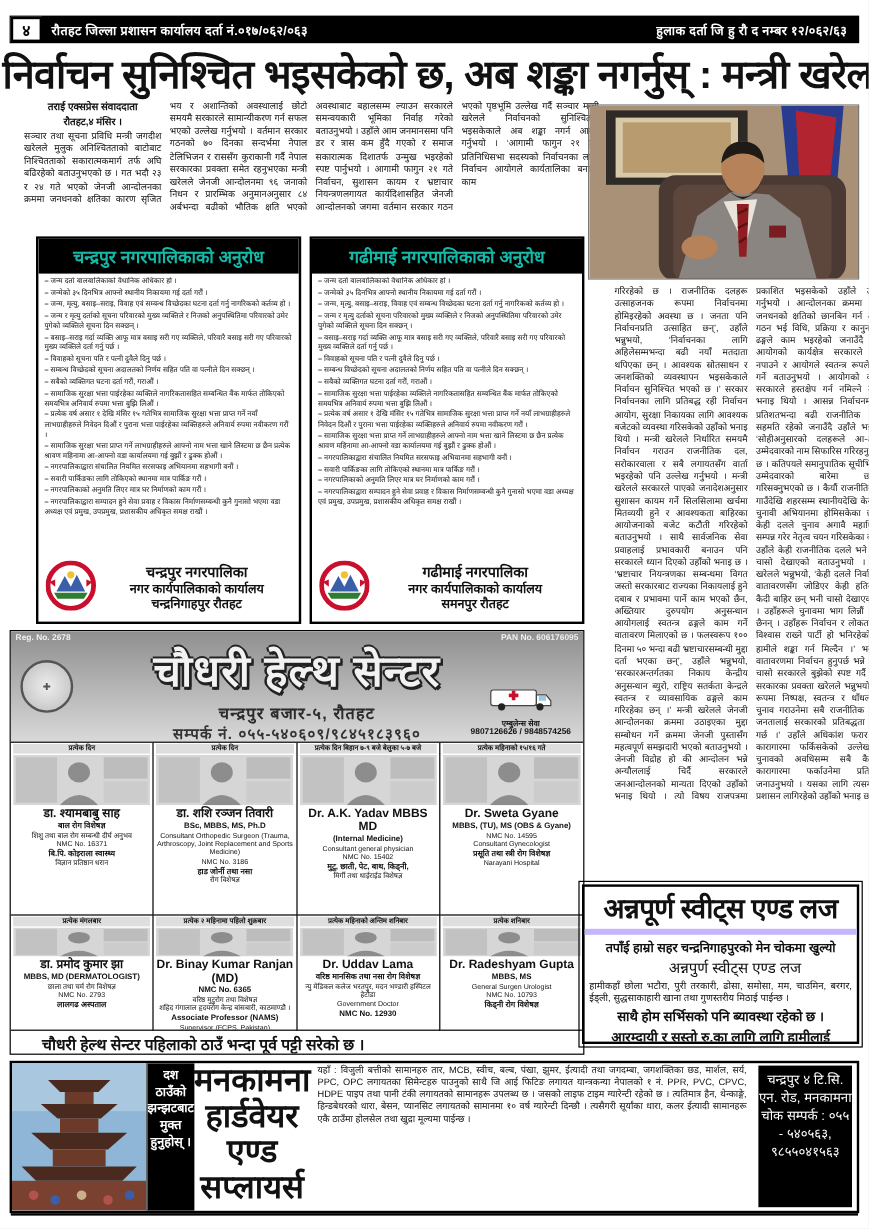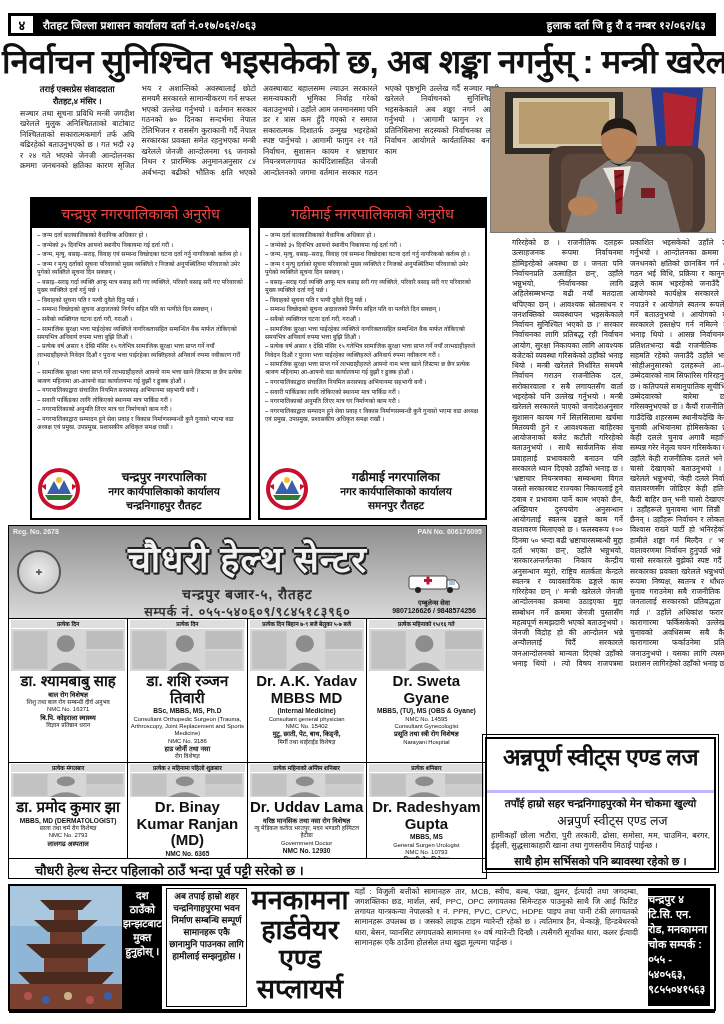--- a/index.html
+++ b/index.html
@@ -18,21 +18,21 @@
   
   .lead{position:absolute;left:20px;top:84px;width:479px;height:112px;column-count:4;column-gap:7px;
         font-size:7.6px;line-height:1.38;text-align:justify;overflow:hidden;}
   .byline{font-weight:bold;text-align:center;font-size:8.4px;display:block;}
   .dateline{font-weight:bold;text-align:center;font-size:8.2px;display:block;margin-bottom:2px;}
   
   .notice{position:absolute;top:197px;height:323px;border:2px solid #000;background:#fff;box-sizing:border-box;
           display:flex;flex-direction:column;overflow:hidden;}
   .notice.b1{left:30px;width:221px;}
   .notice.b2{left:258px;width:229px;}
-  .notice-head{background:#000;color:#ef4444;font-weight:normal;text-align:center;font-size:14.5px;padding:4px 2px 5px;}
+  .notice-head{background:#000;color:#14b8a6;font-weight:bold;text-align:center;font-size:14.5px;padding:4px 2px 5px;}
   .notice-list{list-style:none;margin:3px 0 0;padding:0 5px;font-size:6.1px;line-height:1.34;flex:1;overflow:hidden;}
   .notice-list li{margin-bottom:1.5px;}
   .notice-list li::before{content:"– ";font-weight:bold;}
   .notice-foot{display:flex;align-items:center;gap:5px;padding:2px 6px 4px;}
   .notice-org{flex:1;text-align:center;font-weight:bold;line-height:1.25;}
   .org-l1{font-size:12px;display:block;}
   .org-l2{font-size:10.5px;display:block;}
   .org-l3{font-size:10.5px;display:block;}
   
   .chad{position:absolute;left:8px;top:525px;width:479px;height:354px;border:1px solid #000;box-sizing:border-box;
@@ -50,47 +50,47 @@
   .ambu{position:absolute;right:4px;bottom:4px;width:96px;text-align:center;}
   .ambu-label{font-size:6.5px;font-weight:bold;color:#111;}
   .ambu-phones{font-size:7px;font-weight:bold;color:#111;}
   .docgrid{display:grid;grid-template-columns:repeat(4,1fr);grid-template-rows:144px 96px;border-top:0;}
   .doc-card{border-right:1px solid #000;border-bottom:1px solid #000;overflow:hidden;display:flex;
             flex-direction:column;align-items:center;text-align:center;padding:1px 2px;box-sizing:border-box;}
   .doc-card:nth-child(4n){border-right:none;}
   .doc-sched{font-size:5.8px;font-weight:bold;background:#dedede;width:100%;padding:1px 0;line-height:1.1;}
   .doc-photo{width:100%;height:42px;margin:1px 0;}
   .doc-card:nth-child(n+5) .doc-photo{height:24px;}
-  .doc-name{font-size:15px;font-weight:bold;line-height:1.1;margin:1px 0;}
+  .doc-name{font-size:10px;font-weight:bold;line-height:1.1;margin:1px 0;}
   .doc-line{font-size:5.9px;line-height:1.25;}
   .doc-line.em{font-weight:bold;font-size:6.6px;}
   .chad-note{font-size:13px;font-weight:bold;padding:2px 0 0 26px;}
   
   .photo{position:absolute;left:490px;top:87px;width:226px;height:146px;overflow:hidden;border:1px solid #777;box-sizing:border-box;}
   .tail{position:absolute;left:512px;top:238px;width:229px;height:492px;column-count:2;column-gap:7px;
         font-size:7.5px;line-height:1.37;text-align:justify;overflow:hidden;}
   
   .anna{position:absolute;left:482px;top:734px;width:237px;height:139px;border:1px solid #000;padding:2px;box-sizing:border-box;}
   .anna-in{border:2px solid #000;height:100%;box-sizing:border-box;overflow:hidden;text-align:center;}
-  .anna-title{font-size:23px;font-weight:bold;border-bottom:3px solid #c4b5fd;padding:1px 0 18px;letter-spacing:-.5px;}
+  .anna-title{font-size:23px;font-weight:bold;border-bottom:5px solid #c4b5fd;padding:1px 0 2px;letter-spacing:-.5px;}
   .anna-l1{font-size:10.5px;font-weight:bold;margin-top:3px;}
   .anna-l2{font-size:12.5px;margin-top:2px;margin-left:24px;}
   .anna-body{font-size:8px;text-align:justify;padding:2px 4px 0;line-height:1.3;}
   .anna-l3{font-size:11px;font-weight:bold;margin-top:1px;}
   .anna-l4{font-size:11.5px;font-weight:bold;margin-top:2px;}
   
   .mana{position:absolute;left:8px;top:884px;width:708px;height:127px;border:2px solid #000;box-sizing:border-box;
         display:flex;background:#fff;box-shadow:0 3px 0 -1px #000;}
   .mana-img{width:112px;height:100%;flex:none;border-right:1px solid #000;overflow:hidden;}
   .mana-right{flex:1;display:flex;flex-direction:row;overflow:hidden;}
   .mana-top{background:#000;color:#fff;font-weight:bold;font-size:10.5px;text-align:center;padding:2px 0;}
   .mana-sub{border:1px solid #000;margin:2px 4px;font-size:8.8px;font-weight:bold;text-align:center;padding:1px 2px;}
   .mana-title{font-size:27px;font-weight:bold;text-align:center;line-height:1.1;}
   .mana-body{font-size:7.7px;line-height:1.32;padding:1px 6px 0;text-align:justify;}
-  .mana-bot{background:#000;color:#fff;font-weight:bold;font-size:11px;
+  .mana-bot{background:#000;color:#fff;font-weight:normal;font-size:11px;text-align:center;
             margin:2px 4px 3px;padding:3px 0;}
   [data-interactable]{cursor:default;}
 </style>
 </head>
 <body>
 
 <div class="page" data-interactable="false">
 
   <div class="masthead" data-interactable="false">
     <div class="pageno" data-interactable="false">४</div>
@@ -427,21 +427,20 @@
         <rect x="0" y="98" width="112" height="25" fill="#7a4030"></rect>
         <circle cx="18" cy="110" r="4" fill="#b3524a"></circle>
         <circle cx="36" cy="114" r="4" fill="#3a5fa8"></circle>
         <circle cx="58" cy="110" r="4" fill="#c9b089"></circle>
         <circle cx="80" cy="114" r="4" fill="#b3524a"></circle>
         <circle cx="98" cy="110" r="4" fill="#3a5fa8"></circle>
       </svg>
     </div>
     <div class="mana-right" data-interactable="false">
       <div class="mana-top" data-interactable="false">दश ठाउँको झन्झटबाट मुक्त हुनुहोस् ।</div>
-      <div class="mana-sub" data-interactable="false">अब तपाई हाम्रो शहर चन्द्रनिगाहपुरमा भवन निर्माण सम्बन्धि सम्पूर्ण सामानहरू एकै छानामुनि पाउनका लागि हामीलाई सम्झनुहोस ।</div>
       <div class="mana-title" data-interactable="false">मनकामना हार्डवेयर एण्ड सप्लायर्स</div>
       <div class="mana-body" data-interactable="false">
         <span data-interactable="false">यहाँ : विजुली बत्तीको सामानहरु तार, MCB, स्वीच, बल्ब, पंखा, झुमर, ईत्यादी तथा जगदम्बा, जगशक्तिका छड, मार्शल, सर्य, PPC, OPC लगायतका सिमेन्टहरु पाउनुको साथै जि आई</span>
         <span data-interactable="false">फिटिङ लगायत यान्त्रकन्या नेपालको १ नं. PPR, PVC, CPVC, HDPE पाइप तथा पानी टंकी लगायतको सामानहरू उपलब्ध छ । जसको लाइफ टाइम ग्यारेन्टी रहेको छ । त्यतिमात्र हैन, थेन्काङ्गे,</span>
         <span data-interactable="false">हिन्डबेधरको धारा, बेसन, प्यानसिट लगायतको सामानमा १० वर्ष ग्यारेन्टी दिन्छौ । त्यसैगरी सूर्यांका धारा, कलर ईत्यादी सामानहरू एकै ठाउँमा होलसेल तथा खुद्रा मूल्यमा पाईन्छ ।</span>
       </div>
       <div class="mana-bot" data-interactable="false">चन्द्रपुर ४ टि.सि. एन. रोड, मनकामना चोक सम्पर्क : ०५५ - ५४०५६३, ९८५५०४१५६३</div>
     </div>
   </div>
 

